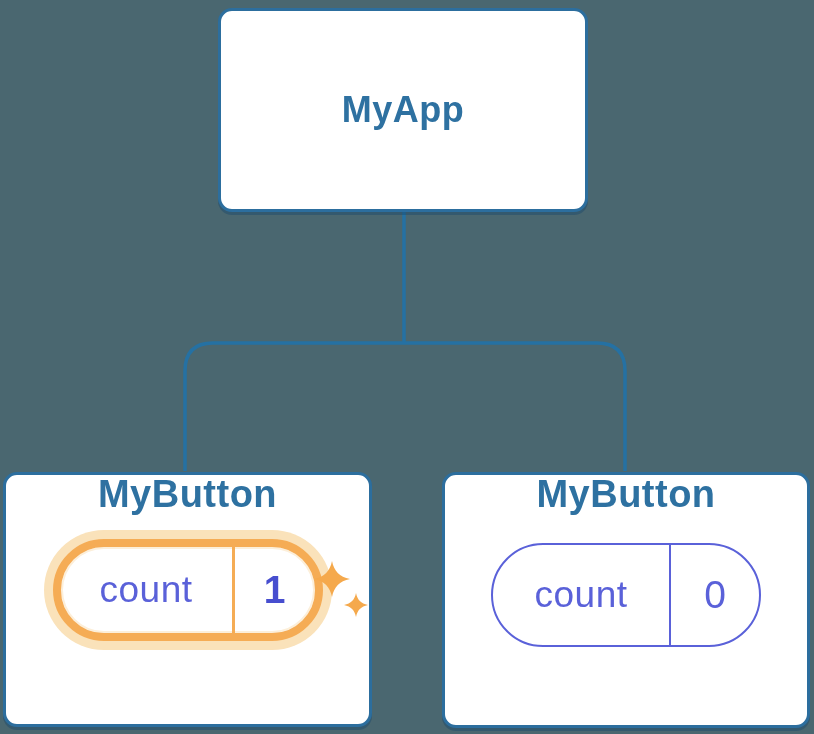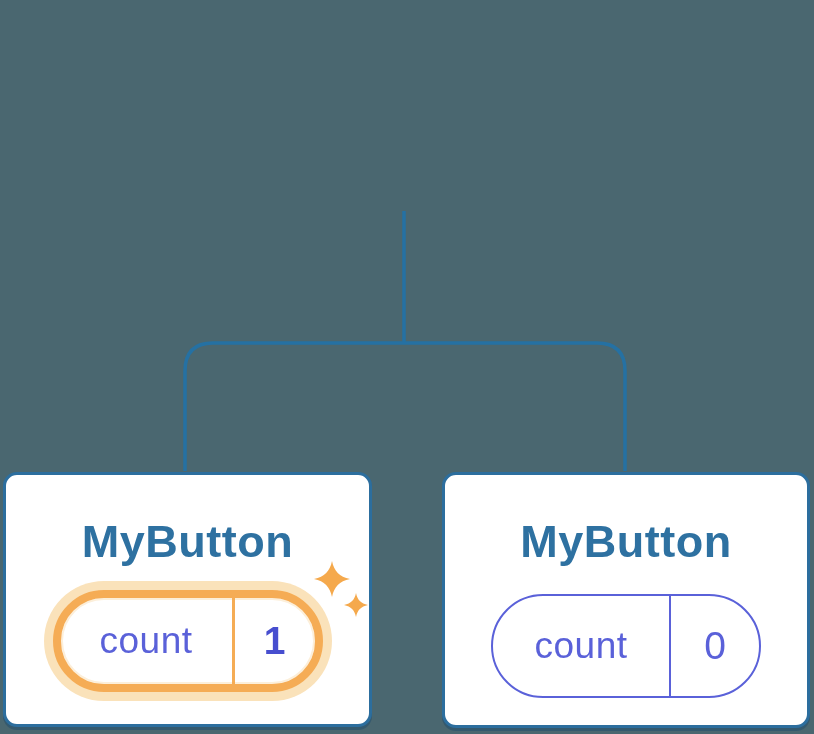--- a/index.html
+++ b/index.html
@@ -48,22 +48,21 @@
   }
   .node-child-left {
     left: 3px; top: 472px;
     width: 369px; height: 255px;
   }
   .node-child-right {
     left: 442px; top: 472px;
     width: 368px; height: 256px;
   }
   .child-title {
-    margin-top: 44px;
-    font-size: 45px;
+    font-size: 38px;
   }
   .pill {
     box-sizing: border-box;
     border-radius: 999px;
     display: flex;
     align-items: center;
     background: #FFFFFF;
   }
   .pill-default {
     margin-top: 30px;
@@ -116,20 +115,23 @@
 </head>
 <body>
 
 <div class="stage">
 
   <svg class="connector" width="814" height="734" viewBox="0 0 814 734" aria-hidden="true">
     <path d="M404 211 V343" fill="none" stroke="#2571A3" stroke-width="3.5"></path>
     <path d="M185 471 V371 Q185 343 213 343 H597 Q625 343 625 371 V471" fill="none" stroke="#2571A3" stroke-width="3.5"></path>
   </svg>
 
+  <div class="node node-root">
+    <span class="node-label">MyApp</span>
+  </div>
 
   <div class="node node-child node-child-left">
     <span class="node-label child-title">MyButton</span>
 
     <div class="pill-active-wrap">
       <div class="pill pill-active">
         <span class="pill-key">count</span>
         <span class="pill-divider"></span>
         <span class="pill-value">1</span>
       </div>

